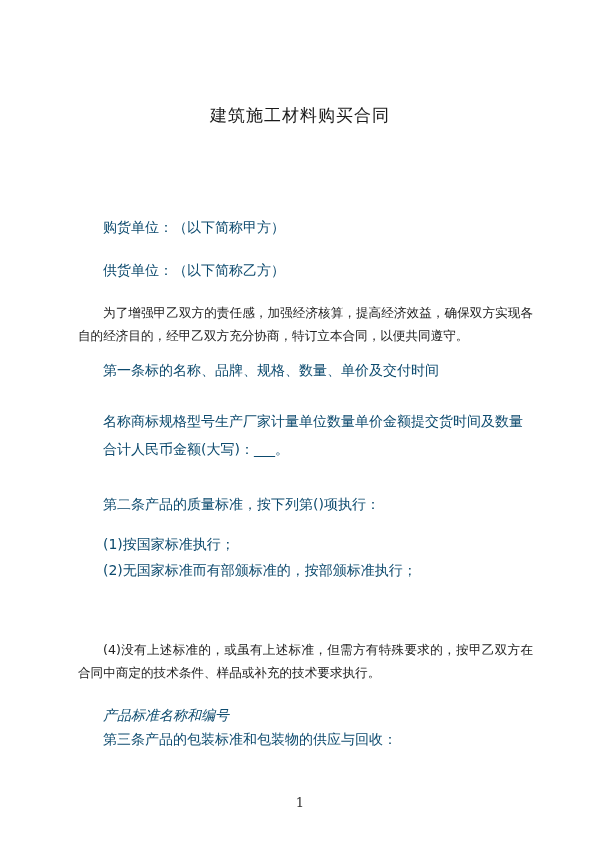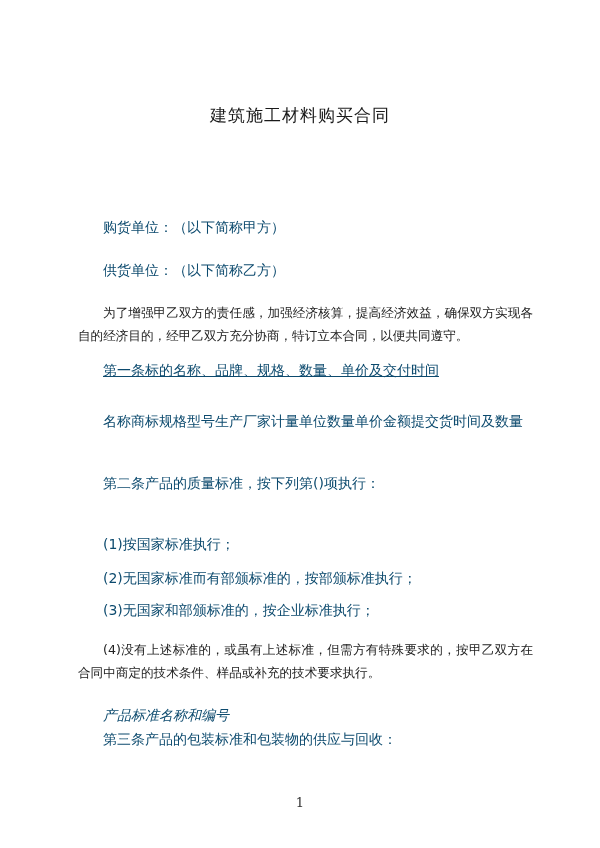--- a/index.html
+++ b/index.html
@@ -18,27 +18,27 @@
 <body>
 
 <div class="page">
   <div class="title">建筑施工材料购买合同</div>
 
   <div class="line" style="top:219px;">购货单位：（以下简称甲方）</div>
   <div class="line" style="top:262px;">供货单位：（以下简称乙方）</div>
 
   <div class="para" style="top:293px;margin-top:8px;">为了增强甲乙双方的责任感，加强经济核算，提高经济效益，确保双方实现各自的经济目的，经甲乙双方充分协商，特订立本合同，以便共同遵守。</div>
 
-  <div class="line" style="top:362px;text-decoration:underline;">第一条标的名称、品牌、规格、数量、单价及交付时间</div>
+  <div class="line" style="top:362px;">第一条标的名称、品牌、规格、数量、单价及交付时间</div>
   <div class="line" style="top:402px;margin-top:11px;">名称商标规格型号生产厂家计量单位数量单价金额提交货时间及数量</div>
+  <div class="line" style="top:441px;">合计人民币金额(大写)：___。</div>
 
-  <div class="line" style="top:475px;">第二条产品的质量标准，按下列第()项执行：</div>
+  <div class="line" style="top:496px;">第二条产品的质量标准，按下列第()项执行：</div>
   <div class="line" style="top:536px;">(1)按国家标准执行；</div>
-  <div class="line" style="top:562px;margin-top:8px;">(2)无国家标准而有部颁标准的，按部颁标准执行；</div>
-  <div class="line" style="top:602px;">(3)无国家和部颁标准的，按企业标准执行；</div>
+  <div class="line" style="top:562px;">(2)无国家标准而有部颁标准的，按部颁标准执行；</div>
 
   <div class="para" style="top:638px;">(4)没有上述标准的，或虽有上述标准，但需方有特殊要求的，按甲乙双方在合同中商定的技术条件、样品或补充的技术要求执行。</div>
 
   <div class="line" style="top:707px;font-style:italic;">产品标准名称和编号</div>
   <div class="line" style="top:731px;">第三条产品的包装标准和包装物的供应与回收：</div>
 
   <div class="pagenum">1</div>
 </div>
 
 </body></html>

